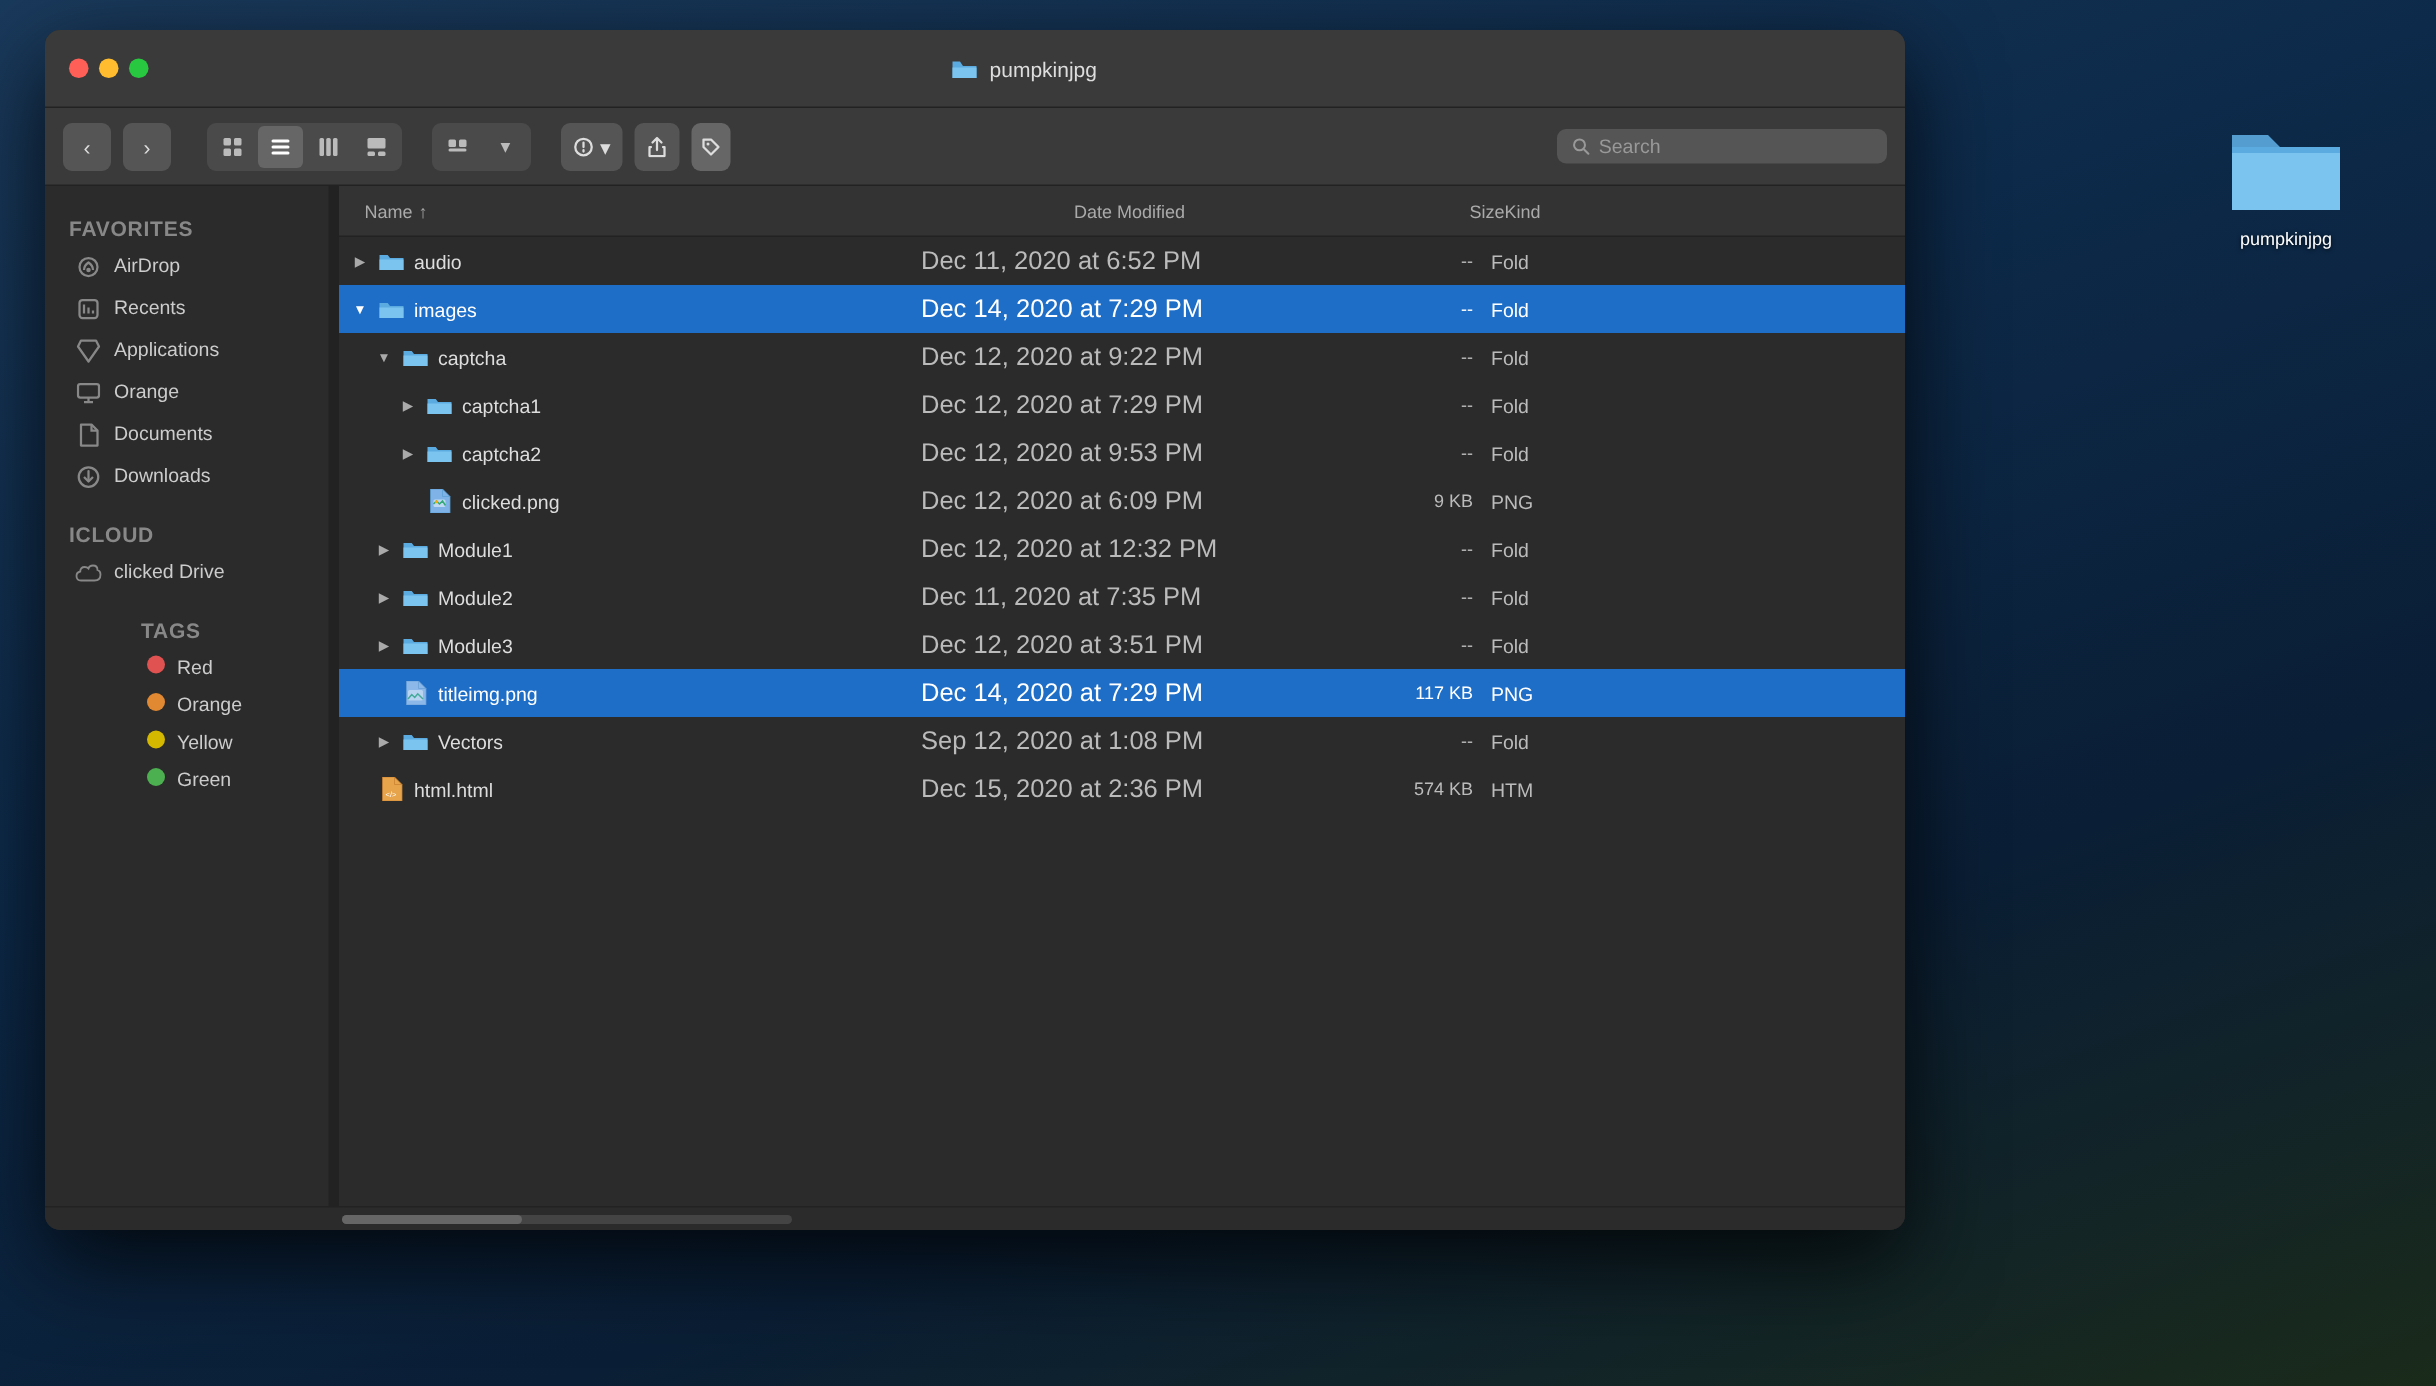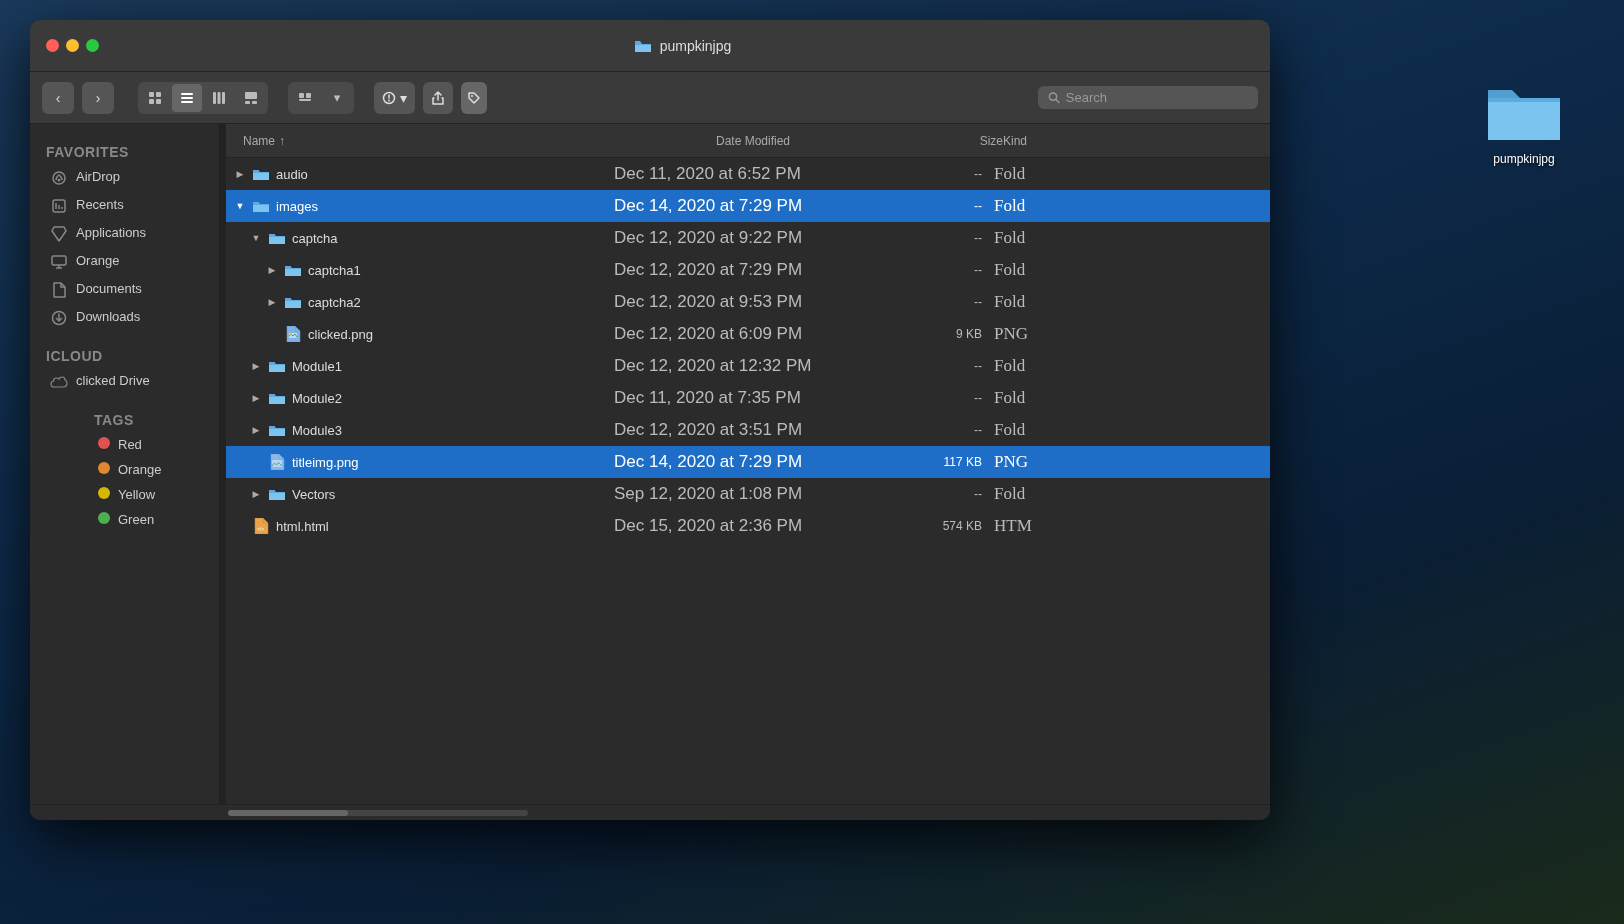--- a/index.html
+++ b/index.html
@@ -294,21 +294,21 @@
       width: 18px;
       height: 16px;
       display: flex;
       align-items: center;
       justify-content: center;
       flex-shrink: 0;
     }
 
     .file-date { flex: 0 0 260px; color: #bbb; font-size: 17px; }
     .file-size { flex: 0 0 120px; color: #bbb; font-size: 12px; text-align: right; padding-right: 12px; }
-    .file-kind { flex: 0 0 100px; color: #bbb; font-size: 17px; font-family: Liberation Serif, serif; }
+    .file-kind { flex: 0 0 100px; color: #bbb; font-size: 13px; }
 
     
     .file-list::-webkit-scrollbar { height: 8px; width: 8px; }
     .file-list::-webkit-scrollbar-track { background: #2b2b2b; }
     .file-list::-webkit-scrollbar-thumb { background: #555; border-radius: 4px; }
 
     
     .bottom-bar {
       height: 16px;
       background: #2b2b2b;

